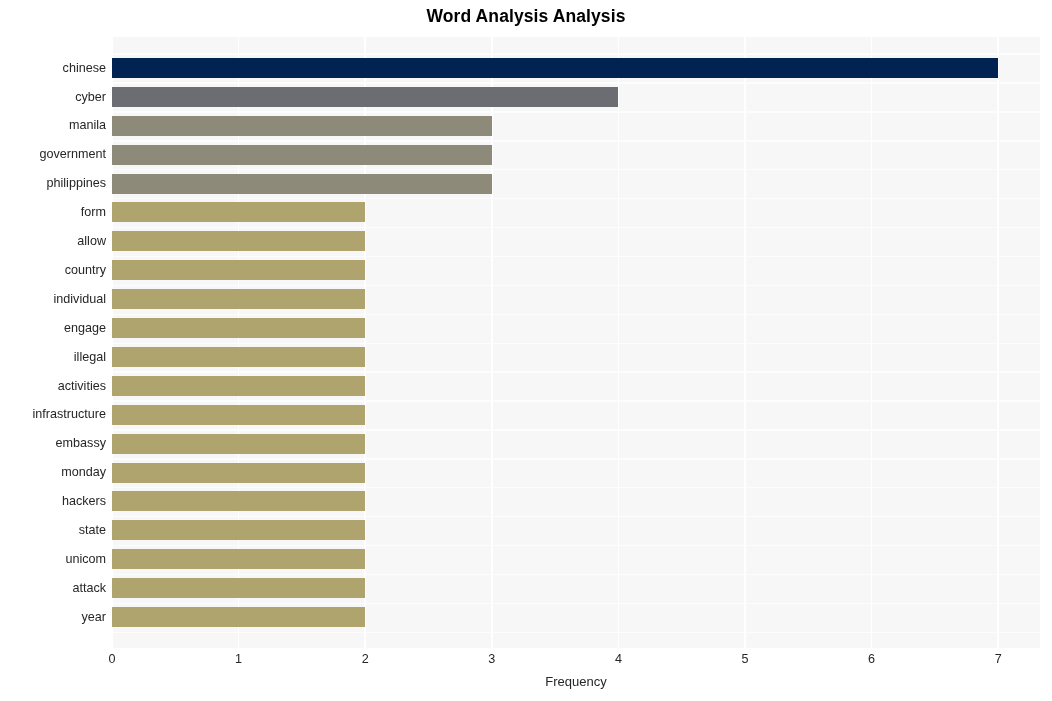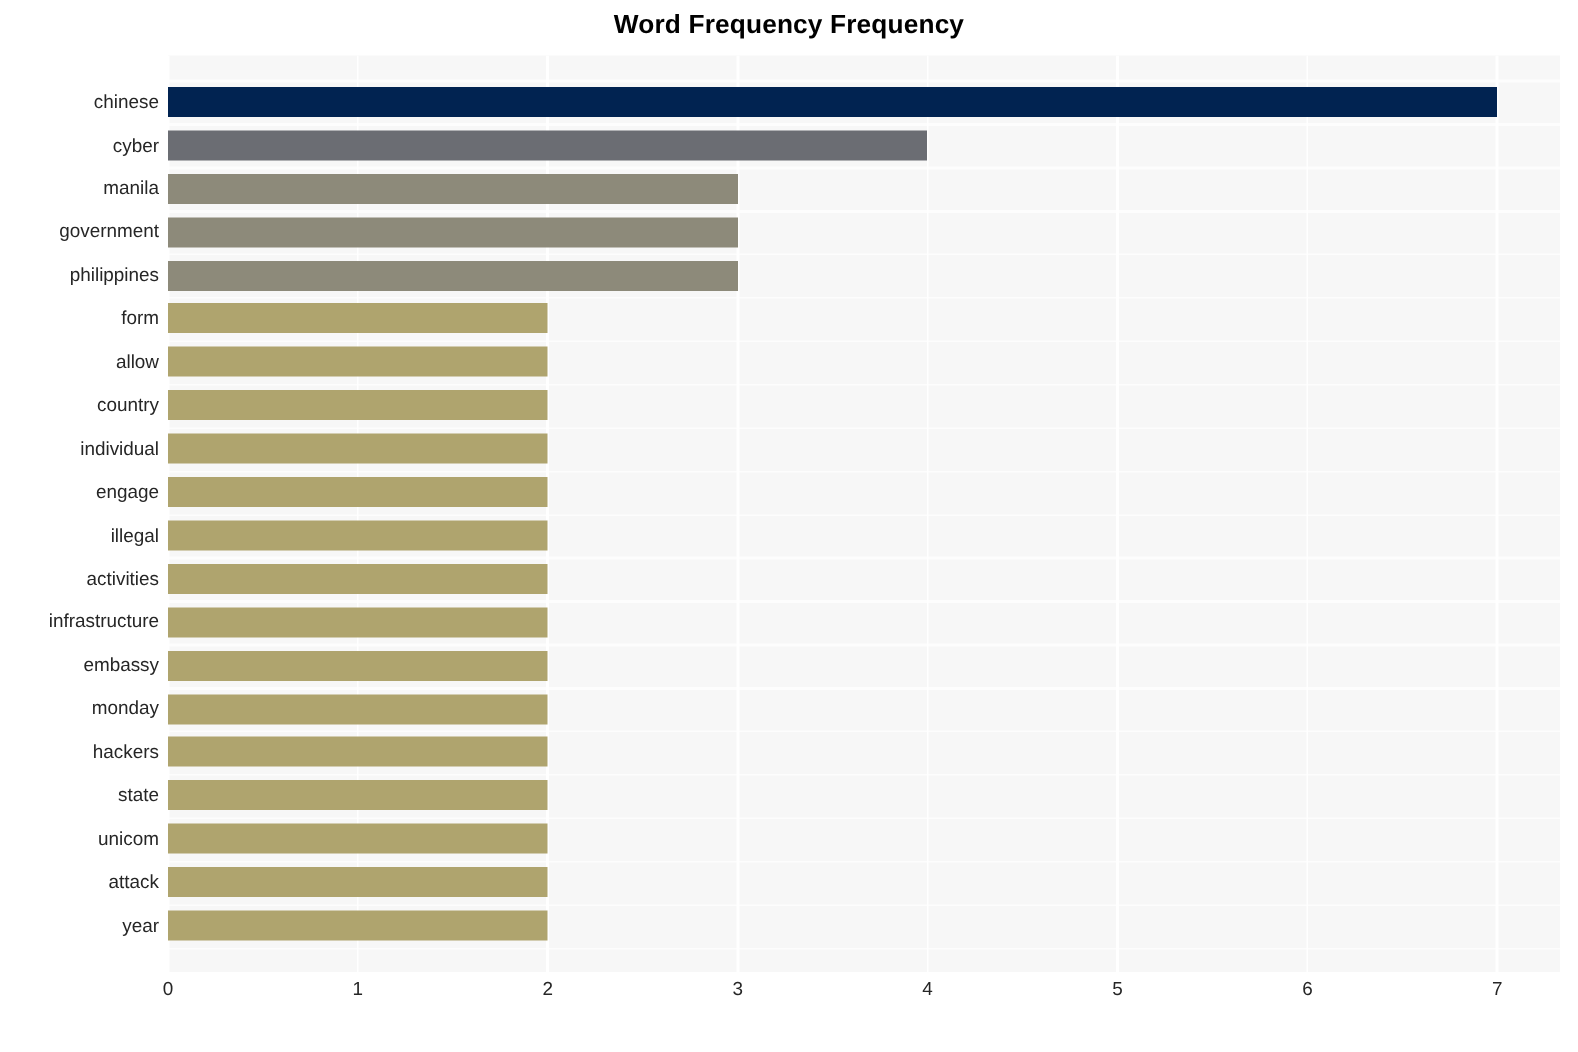--- a/index.html
+++ b/index.html
@@ -109,21 +109,21 @@
     text-align: center;
     font-size: 13px;
     color: #262626;
   }
 </style>
 </head>
 <body>
 
 <div id="figure">
 
-  <div id="chart-title">Word Frequency Frequency</div>
+  <div id="chart-title">Word Analysis Analysis</div>
 
   <div id="plot-area">
       <div class="gridline-v" style="left: -0.8px;"></div>
       <div class="gridline-v" style="left: 125.803px;"></div>
       <div class="gridline-v" style="left: 252.406px;"></div>
       <div class="gridline-v" style="left: 379.009px;"></div>
       <div class="gridline-v" style="left: 505.612px;"></div>
       <div class="gridline-v" style="left: 632.215px;"></div>
       <div class="gridline-v" style="left: 758.818px;"></div>
       <div class="gridline-v" style="left: 885.421px;"></div>
@@ -197,14 +197,15 @@
       <div class="xtick" style="left: 112px;">0</div>
       <div class="xtick" style="left: 238.603px;">1</div>
       <div class="xtick" style="left: 365.206px;">2</div>
       <div class="xtick" style="left: 491.809px;">3</div>
       <div class="xtick" style="left: 618.412px;">4</div>
       <div class="xtick" style="left: 745.015px;">5</div>
       <div class="xtick" style="left: 871.618px;">6</div>
       <div class="xtick" style="left: 998.221px;">7</div>
     </div>
 
+  <div id="x-axis-label">Frequency</div>
 
 </div>
 
 </body></html>

